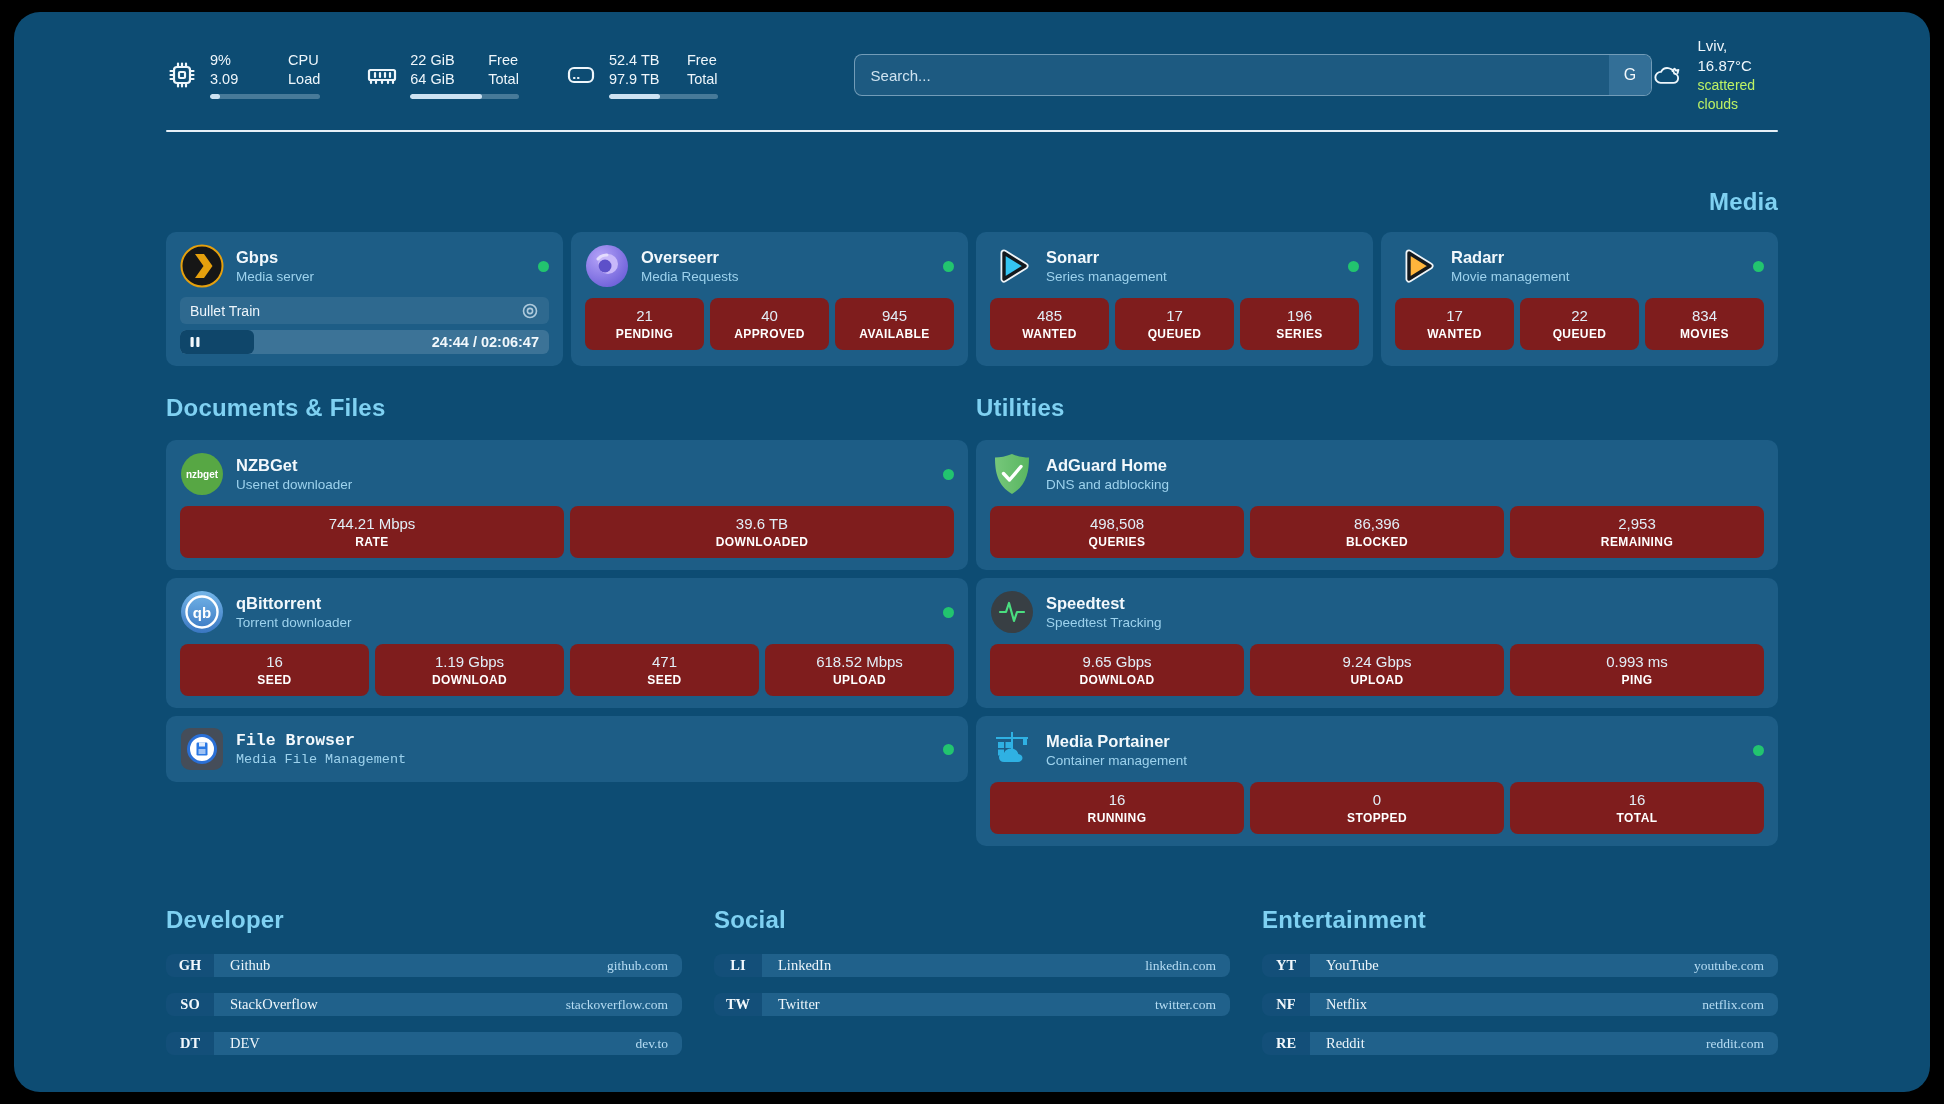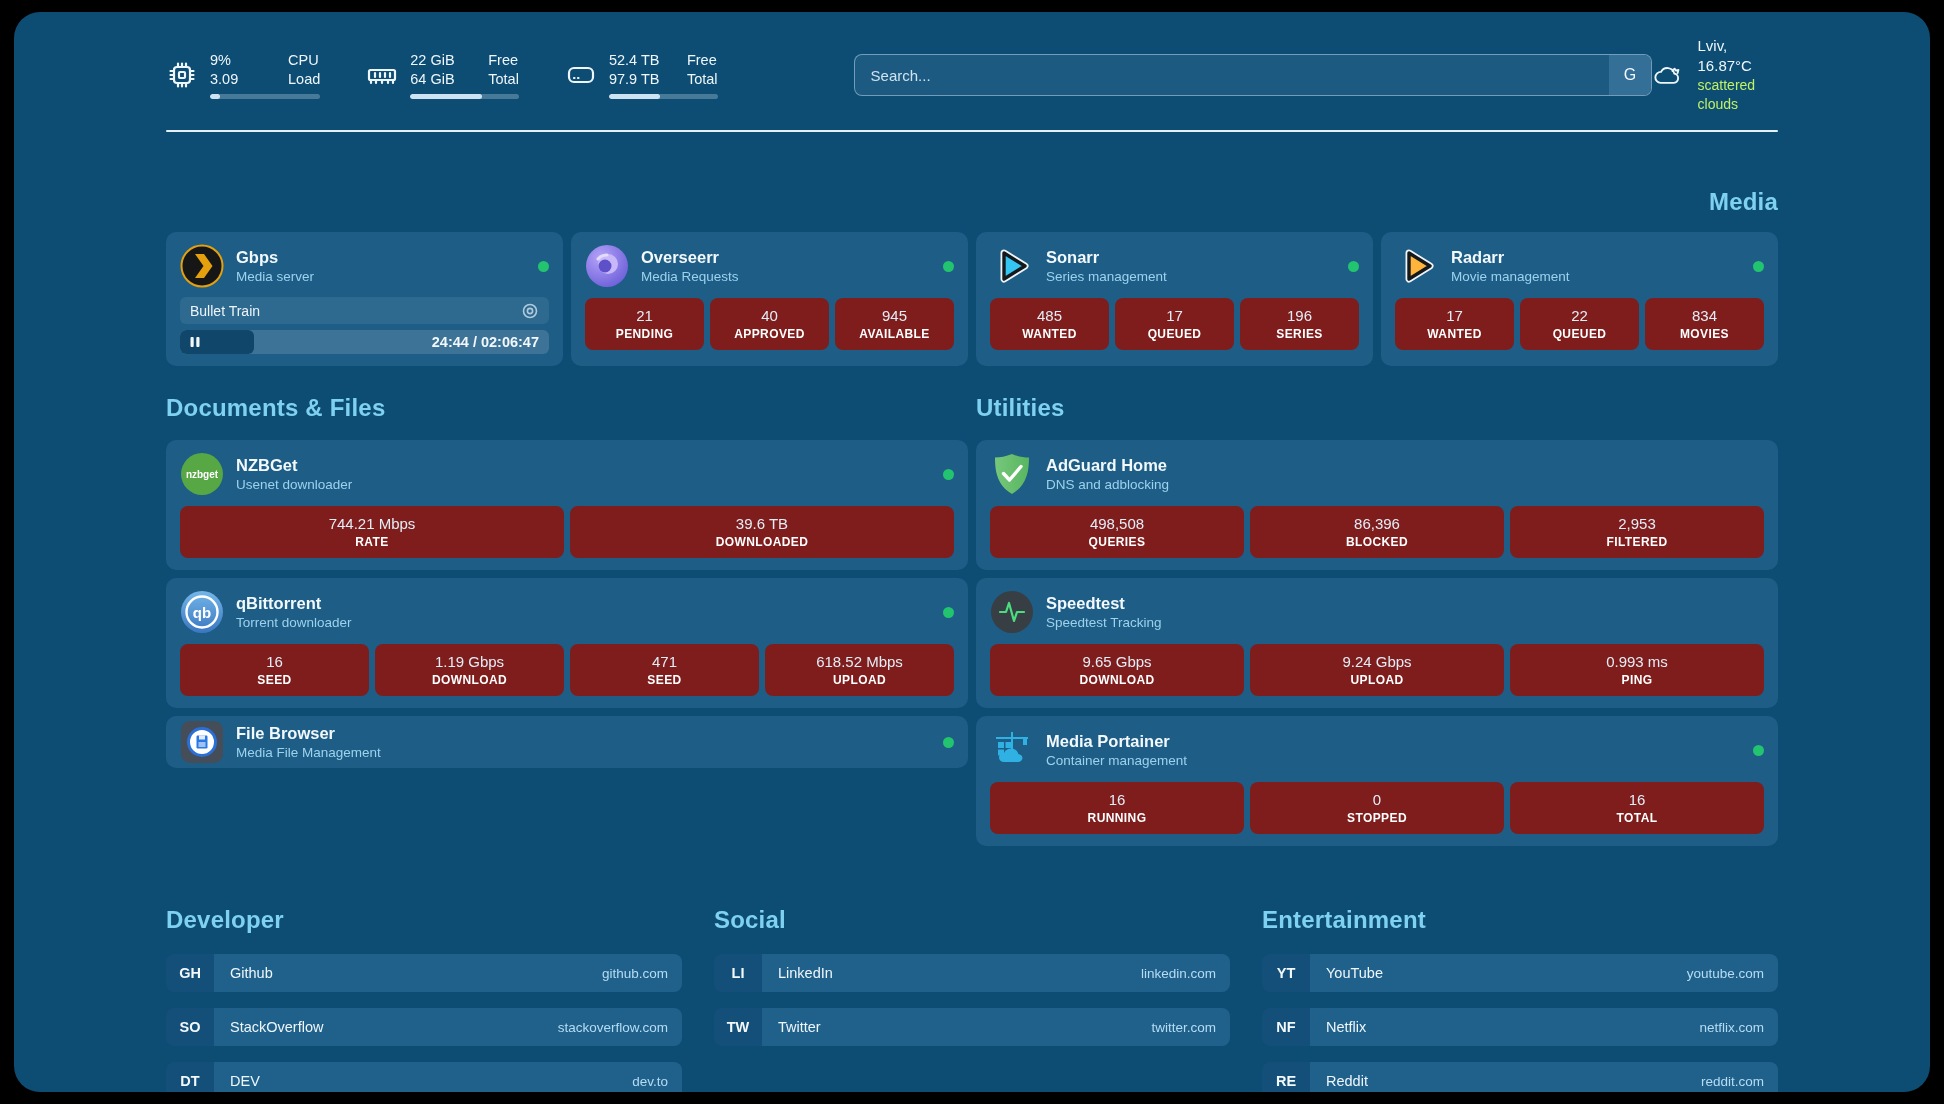--- a/index.html
+++ b/index.html
@@ -61,27 +61,27 @@
   .np-bar { margin-top:6px; background:rgba(255,255,255,0.14); border-radius:6px; height:24px;
             position:relative; display:flex; align-items:center; overflow:hidden; }
   .np-fill { position:absolute; left:0; top:0; bottom:0; background:#0f466a; border-radius:6px; }
   .np-pause { position:relative; z-index:2; margin-left:9px; width:12px; height:12px; }
   .np-time { margin-left:auto; position:relative; z-index:2; color:#f2f8fc; font-size:14.5px; font-weight:700; padding-right:10px; }
 
   
   .two-col { margin-top:28px; display:grid; grid-template-columns:1fr 1fr; gap:8px; align-items:start; }
   .col { display:flex; flex-direction:column; gap:8px; }
   .col .section-title { margin-bottom:10px; }
-  .slim { padding:4px 14px; }
+  .slim { padding:11px 14px;font-family:Liberation Mono, monospace; }
 
   
   .links-grid { margin-top:60px; display:grid; grid-template-columns:1fr 1fr 1fr; gap:32px; }
   .links-col { display:flex; flex-direction:column; gap:16px; }
   .links-col .section-title { margin-bottom:4px; }
-  .link-row { display:flex; height:38px; cursor:pointer; }
+  .link-row { display:flex; height:23px; cursor:pointer;font-family:Liberation Serif, serif; }
   .link-badge { width:48px; flex:none; background:#134f79; border-radius:8px 0 0 8px;
                 display:flex; align-items:center; justify-content:center;
                 color:#f2f8fc; font-size:14.5px; font-weight:700; }
   .link-main { flex:1; background:#20618b; border-radius:0 8px 8px 0; display:flex; align-items:center;
                padding:0 14px 0 16px; }
   .link-name { color:#eef6fb; font-size:14.5px; }
   .link-url { margin-left:auto; color:#b5dcf3; font-size:13.5px; }
 </style>
 </head>
 <body>
@@ -417,21 +417,21 @@
             <div class="stat-box">
               <div class="stat-value">498,508</div>
               <div class="stat-label">QUERIES</div>
             </div>
             <div class="stat-box">
               <div class="stat-value">86,396</div>
               <div class="stat-label">BLOCKED</div>
             </div>
             <div class="stat-box">
               <div class="stat-value">2,953</div>
-              <div class="stat-label">FILTERED</div>
+              <div class="stat-label">REMAINING</div>
             </div>
           </div>
         </div>
 
         <div class="card">
           <div class="card-head">
             <svg class="logo" viewBox="0 0 44 44">
               <circle cx="22" cy="22" r="21" fill="#383f44"></circle>
               <polyline points="10,22 16,22 19,13 24,31 27,22 34,22" fill="none" stroke="#4ade80" stroke-width="2.2" stroke-linecap="round" stroke-linejoin="round"></polyline>
             </svg>

